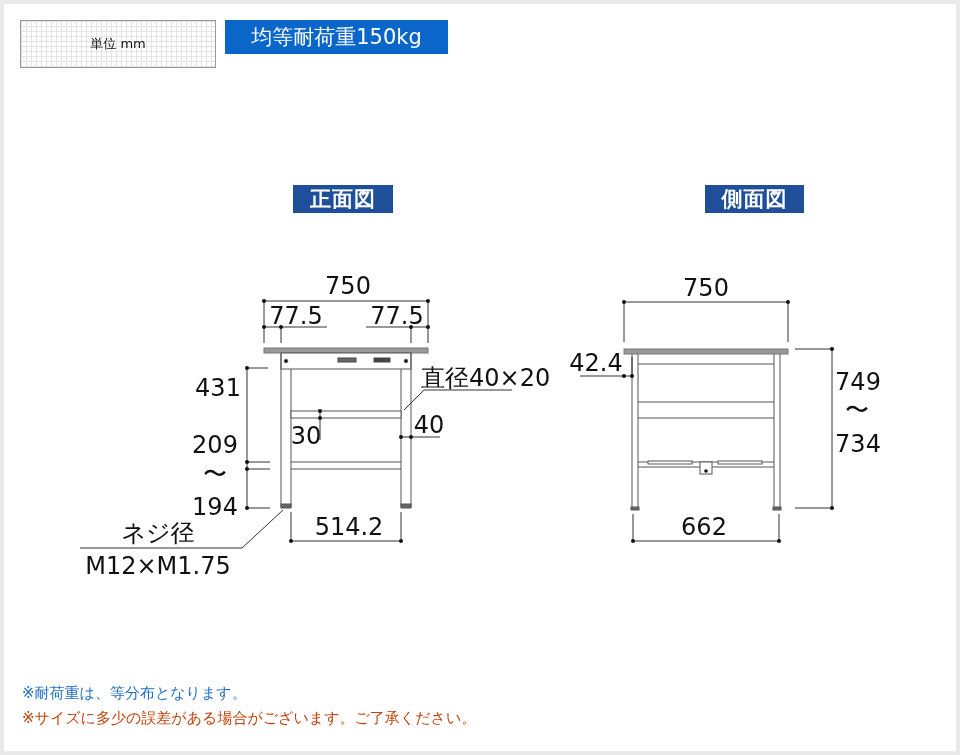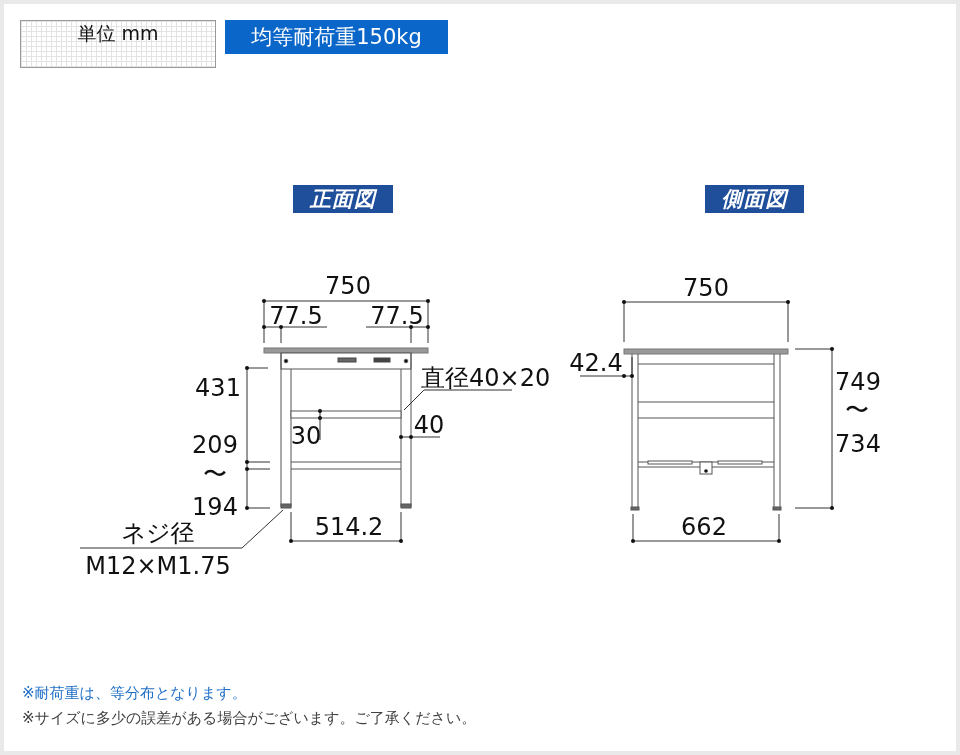--- a/index.html
+++ b/index.html
@@ -1,30 +1,30 @@
 <!DOCTYPE html>
 <html><head>
 <meta charset="utf-8">
 <style>
   html,body{margin:0;padding:0;}
   body{width:960px;height:755px;background:#e9e9e9;font-family:"DejaVu Sans","Liberation Sans",sans-serif;position:relative;overflow:hidden;}
   .frame{position:absolute;left:4px;top:4px;width:952px;height:747px;background:#fff;}
   .unit-box{position:absolute;left:20px;top:20px;width:196px;height:48px;border:1px solid #999;box-sizing:border-box;
     background-color:#fff;
     background-image:linear-gradient(#e3e3e3 1px,transparent 1px),linear-gradient(90deg,#e3e3e3 1px,transparent 1px);
-    background-size:5px 5px;display:flex;align-items:flex-start;justify-content:center;font-size:19px;color:#111;}
+    background-size:5px 5px;display:flex;align-items:center;justify-content:center;font-size:13px;color:#111;}
   .load-box{position:absolute;left:225px;top:20px;width:223px;height:34px;background:#0a66c8;color:#fff;display:flex;align-items:center;justify-content:center;font-size:21px;}
-  .view-tag{position:absolute;top:185px;height:28px;background:#1f4e9a;color:#fff;font-weight:bold;font-size:21px;display:flex;align-items:center;justify-content:center;letter-spacing:1px;font-style:italic;}
+  .view-tag{position:absolute;top:185px;height:28px;background:#1f4e9a;color:#fff;font-weight:bold;font-size:21px;display:flex;align-items:center;justify-content:center;letter-spacing:1px;}
   .tag-front{left:293px;width:100px;}
   .tag-side{left:657px;width:99px;margin-left:48px;}
   svg.draw{position:absolute;left:0;top:0;}
   .dim{font-family:"DejaVu Sans","Liberation Sans",sans-serif;font-size:24px;fill:#111;}
   .note{position:absolute;left:22px;font-size:15px;}
   .note1{top:684px;color:#1f6fc6;text-align:right;}
-  .note2{top:709px;color:#404040;}
+  .note2{top:709px;color:#c2410c;}
 </style>
 </head>
 <body>
 
 <div class="frame"></div>
 
 <div class="unit-box">
     <span>単位 mm</span>
   </div>
 <div class="load-box">

